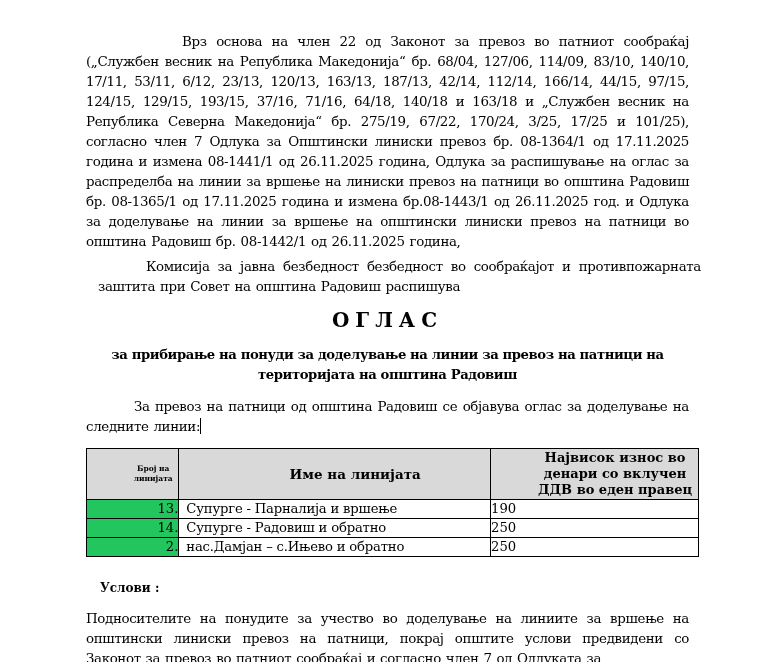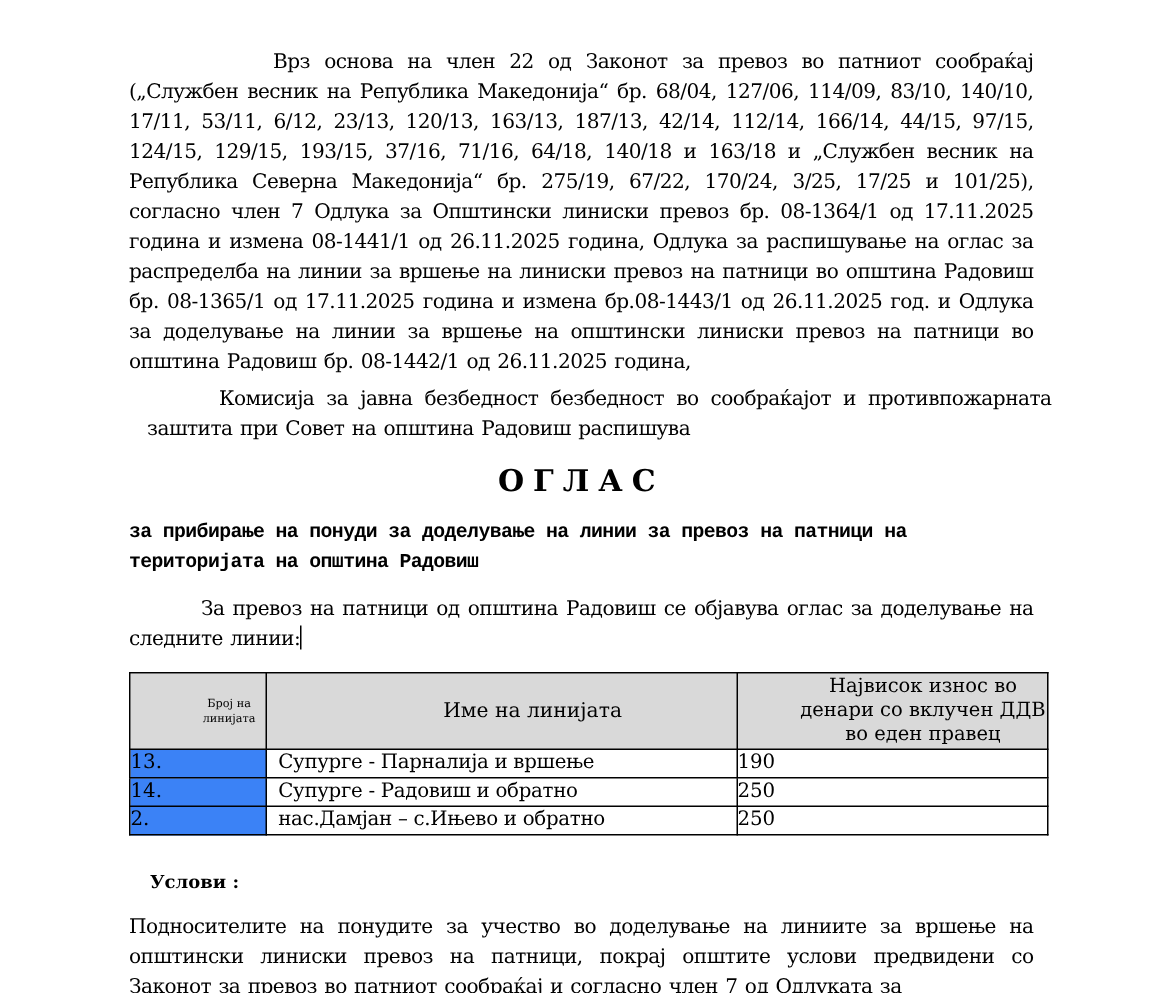--- a/index.html
+++ b/index.html
@@ -20,39 +20,39 @@
   .indent2 { text-indent: 48px; }
   .p1 { position: absolute; top: 2px; left: 0; width: 603px; }
   .p2 { position: absolute; top: 227px; left: 0; width: 603px; margin-left: 12px; }
   .title {
     position: absolute; top: 279px; left: 0; width: 603px;
     text-align: center; font-weight: bold; font-size: 20px;
     letter-spacing: 6px; line-height: 22px;
   }
   .subtitle {
     position: absolute; top: 315px; left: 0; width: 603px;
-    font-weight: bold; font-size: 13.2px;
-    line-height: 20px; letter-spacing: -0.4px; font-family: Liberation Mono, monospace;
+    text-align: center; font-weight: bold; font-size: 13.2px;
+    line-height: 20px; letter-spacing: -0.4px;
   }
   .p3 { position: absolute; top: 367px; left: 0; width: 603px; }
   .cursor { display: inline-block; width: 1px; height: 16px; background: #000; vertical-align: -3px; }
   table.lines {
     position: absolute; top: 418px; left: 0; width: 613px;
     border-collapse: collapse; font-size: 13.2px;
   }
   table.lines td, table.lines th {
     border: 1px solid #000; padding: 0; line-height: 18px;
   }
   table.lines th {
-    background: #d9d9d9; font-weight: normal; height: 50px; vertical-align: middle; padding-left: 41px;
+    background: #d9d9d9; font-weight: bold; height: 50px; vertical-align: middle; padding-left: 41px;
   }
   th.c-num { width: 55px; font-size: 7.5px; line-height: 10px !important; }
   th.c-name { width: 351px; font-size: 13.5px; }
   th.c-price { width: 205px; font-size: 13px; line-height: 16px !important; }
-  td.num { background: #3b82f6; text-align: left; height: 18px; }
+  td.num { background: #22c55e; text-align: right; height: 18px; }
   td.name { padding-left: 7px !important; text-align: left; letter-spacing: -0.2px; }
   td.price { }
   .cond-label {
     position: absolute; top: 548px; left: 14px; font-weight: bold; font-size: 12px; line-height: 20px;
   }
   .p4 { position: absolute; top: 579px; left: 0; width: 603px; }
 </style>
 </head>
 <body>
 

